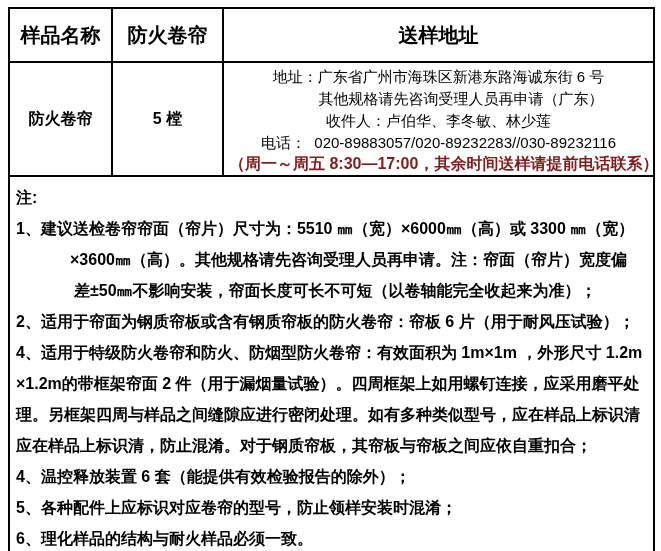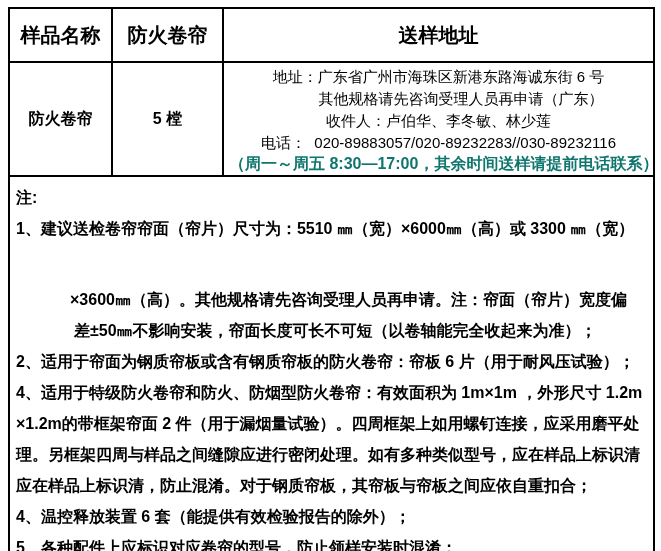--- a/index.html
+++ b/index.html
@@ -64,21 +64,21 @@
   }
   td.notes-cell {
     height: 375px;
     vertical-align: top;
     padding: 5px 4px 0 6px;
     font-size: 16px;
     font-weight: 600;
     line-height: 31px;
   }
   .note-line { white-space: pre; }
-  .note-line.ind-a { padding-left: 54px; margin-top: 40px; }
+  .note-line.ind-a { padding-left: 54px; }
   .note-line.ind-b { padding-left: 58px; }
 </style>
 </head>
 <body>
 
 <div class="page">
   <table class="doc-table">
     <colgroup>
       <col style="width:103px">
       <col style="width:111px">
@@ -91,21 +91,21 @@
       <th class="hdr">送样地址</th>
     </tr>
     <tr>
       <td class="center-cell">防火卷帘</td>
       <td class="center-cell">5 樘</td>
       <td class="address-cell">
         <div class="addr-line">地址：广东省广州市海珠区新港东路海诚东街 6 号</div>
         <div class="addr-line indented">其他规格请先咨询受理人员再申请（广东）</div>
         <div class="addr-line">收件人：卢伯华、李冬敏、林少莲</div>
         <div class="addr-line">电话：  020-89883057/020-89232283//030-89232116</div>
-        <div class="hours-note" style="color:#0f766e;">（周一～周五 8:30—17:00，其余时间送样请提前电话联系）</div>
+        <div class="hours-note" style="color:#7f1d1d;">（周一～周五 8:30—17:00，其余时间送样请提前电话联系）</div>
       </td>
     </tr>
     <tr>
       <td class="notes-cell" colspan="3">
         <div class="note-line">注:</div>
         <div class="note-line">1、建议送检卷帘帘面（帘片）尺寸为：5510 ㎜（宽）×6000㎜（高）或 3300 ㎜（宽）</div>
         <div class="note-line ind-a">×3600㎜（高）。其他规格请先咨询受理人员再申请。注：帘面（帘片）宽度偏</div>
         <div class="note-line ind-b">差±50㎜不影响安装，帘面长度可长不可短（以卷轴能完全收起来为准）；</div>
         <div class="note-line">2、适用于帘面为钢质帘板或含有钢质帘板的防火卷帘：帘板 6 片（用于耐风压试验）；</div>
         <div class="note-line">4、适用于特级防火卷帘和防火、防烟型防火卷帘：有效面积为 1m×1m ，外形尺寸 1.2m</div>

